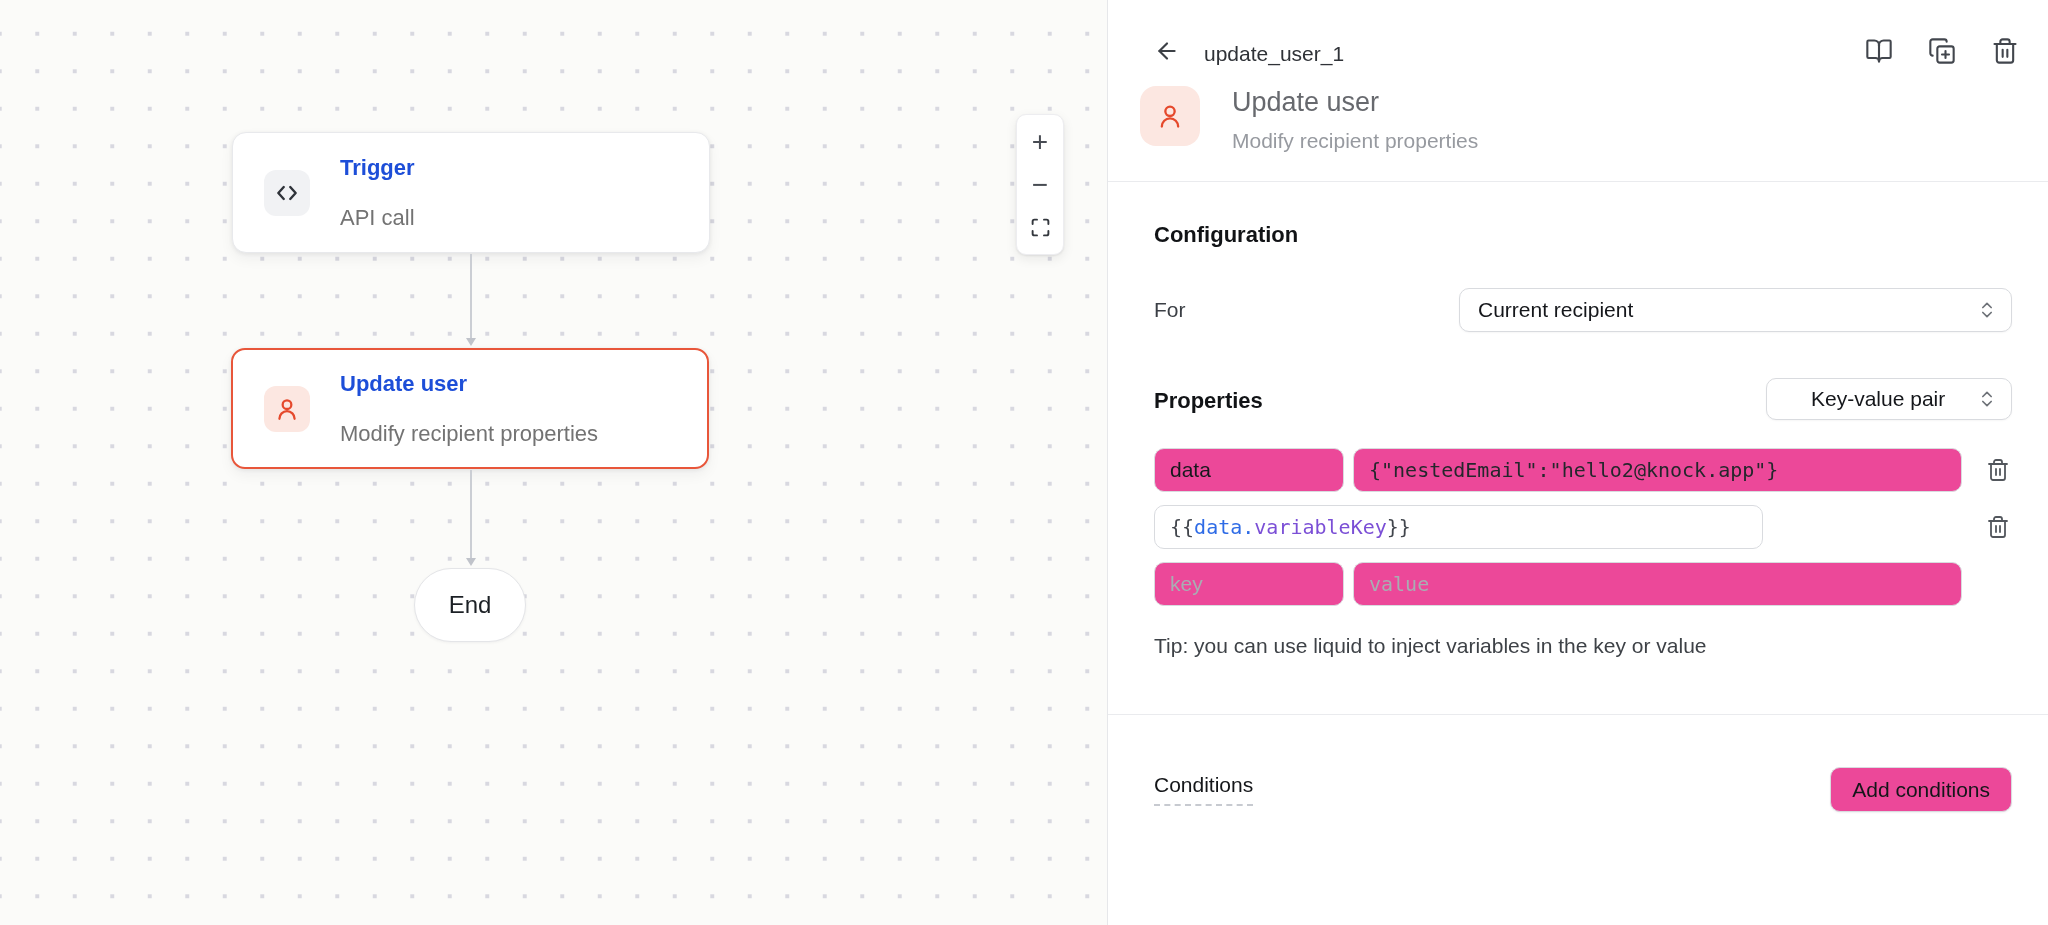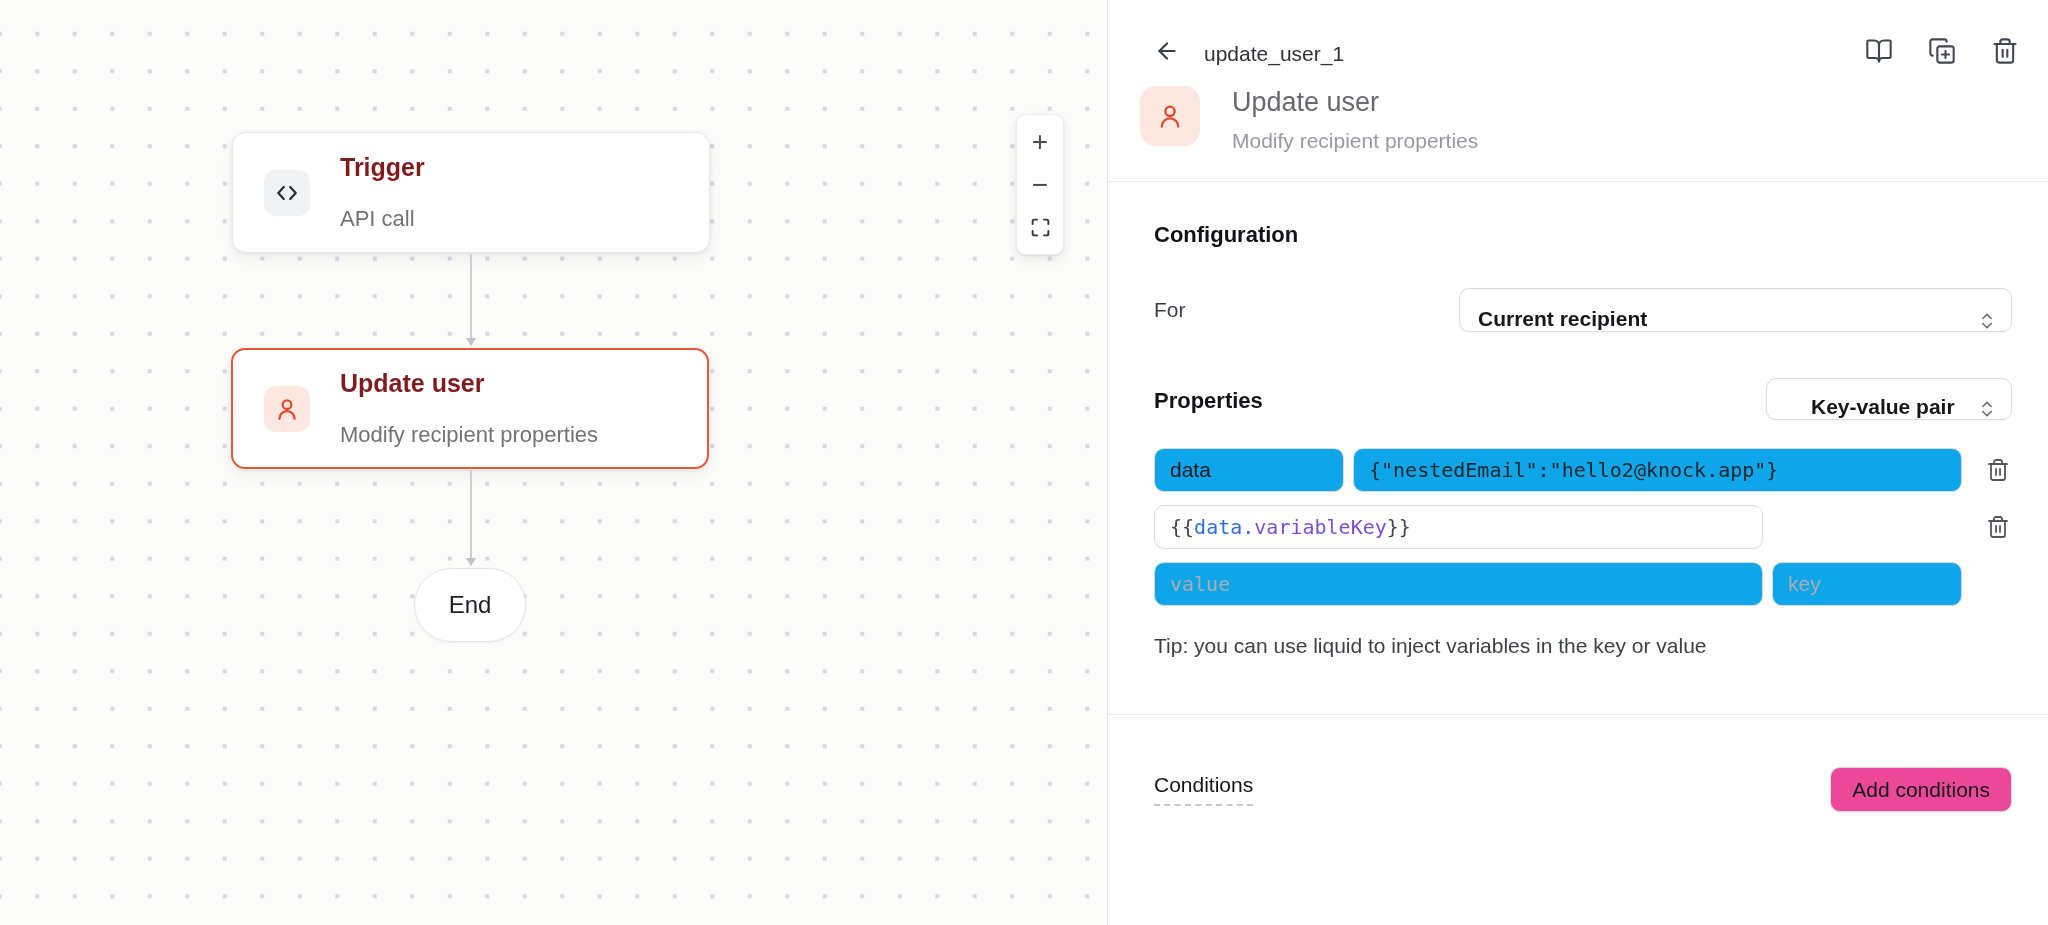--- a/index.html
+++ b/index.html
@@ -15,21 +15,21 @@
     border-right:1px solid #e6e7ea; flex-shrink:0; }
   .node { position:absolute; width:478px; height:121px; background:#fff;
     border:1px solid #e8e9ec; border-radius:14px;
     box-shadow:0 1px 4px rgba(25,28,35,.07), 0 6px 14px rgba(25,28,35,.05);
     display:flex; align-items:center; gap:30px; padding-left:31px; cursor:pointer; }
   .node.selected { border:2px solid #e8563a; }
   .icon-box { width:46px; height:46px; border-radius:12px;
     display:flex; align-items:center; justify-content:center; flex-shrink:0; }
   .icon-box.gray { background:#f1f2f4; }
   .icon-box.pink { background:#fce7e1; }
-  .node-title { font-size:25px; font-weight:600; color:#7f1d1d; }
+  .node-title { font-size:22px; font-weight:600; color:#1d4ed8; }
   .node-sub { font-size:22px; color:#737373; margin-top:24px; }
   .end-pill { position:absolute; left:414px; top:568px; width:112px; height:74px;
     background:#fff; border:1px solid #e4e5e8; border-radius:40px;
     box-shadow:0 1px 3px rgba(25,28,35,.05);
     display:flex; align-items:center; justify-content:center;
     font-size:24px; font-weight:500; color:#1c2025; cursor:pointer; }
   .connector { position:absolute; left:470px; width:2px; background:#cbced4; }
   .connector::after { content:""; position:absolute; left:-4px; bottom:-8px;
     border-left:5px solid transparent; border-right:5px solid transparent;
     border-top:8px solid #c0c3ca; }
@@ -59,30 +59,30 @@
     display:flex; align-items:center; justify-content:center; flex-shrink:0; }
   .nh-title { font-size:27px; color:#67696e; margin-top:1px; }
   .nh-sub { font-size:21px; color:#979aa0; margin-top:11px; }
   .divider { height:1px; background:#eaebee; width:100%; flex-shrink:0; }
 
   .config { padding:0 36px 0 46px; }
   .section-heading { margin-top:40px; font-size:22px; font-weight:600; color:#111316; }
   .for-row { margin-top:40px; display:flex; align-items:center; }
   .for-label { width:305px; font-size:21px; color:#3b3f45; }
   .select { height:44px; background:#fff; border:1px solid #d9dbdf; border-radius:10px;
-    display:flex; align-items:flex-end; padding:0 14px 0 18px; cursor:pointer;
-    box-shadow:0 1px 2px rgba(20,23,30,.04);font-weight:bold; }
+    display:flex; align-items:center; padding:0 14px 0 18px; cursor:pointer;
+    box-shadow:0 1px 2px rgba(20,23,30,.04); }
   .select .sel-label { flex:1; font-size:21px; color:#15171b; }
   .for-row .select { flex:1; }
   .props-row { margin-top:46px; display:flex; align-items:center; justify-content:space-between; }
   .props-row .select { width:246px; height:42px;padding-left:44px; }
   .kv-rows { margin-top:28px; display:flex; flex-direction:column; gap:13px; }
   .kv-row { display:flex; align-items:center; gap:9px; height:44px; }
   .txt-input { height:44px; border:1px solid #d9dbdf; border-radius:10px;
-    background:#0ea5e9; padding:0 15px; font-size:21px; color:#17191d; outline:none; }
+    background:#ec4899; padding:0 15px; font-size:21px; color:#17191d; outline:none; }
   .txt-input::placeholder { color:#a9adb3; }
   .kv-key { width:190px; font-family:"Liberation Sans", sans-serif; }
   .kv-value { width:609px; }
   .mono { font-family:"DejaVu Sans Mono", monospace; font-size:20px; color:#24272c; }
   .mono::placeholder { color:#a9adb3; }
   .code-box { width:609px; height:44px; border:1px solid #d9dbdf; border-radius:10px;
     background:#fff; padding:0 15px; display:flex; align-items:center;
     font-family:"DejaVu Sans Mono", monospace; font-size:20px; color:#41454c;
     cursor:text; white-space:pre; }
   .tok-blue { color:#2e6be6; }
@@ -275,22 +275,22 @@
                   <path d="M19 6v14a2 2 0 0 1-2 2H7a2 2 0 0 1-2-2V6"></path>
                 <path d="M8 6V4a2 2 0 0 1 2-2h4a2 2 0 0 1 2 2v2"></path>
                 <line x1="10" y1="11" x2="10" y2="17"></line>
                   <line x1="14" y1="11" x2="14" y2="17"></line>
               </svg>
             </span>
           </button>
         </div>
 
         <div class="kv-row">
+          <input class="txt-input kv-key" type="text" placeholder="key" style="">
           <input class="txt-input kv-value mono" type="text" placeholder="value" style="">
-          <input class="txt-input kv-key" type="text" placeholder="key" style="">
         </div>
 
       </div>
 
       <div class="tip">Tip: you can use liquid to inject variables in the key or value</div>
     </div>
 
     <div class="divider divider-2"></div>
 
     <div class="cond-row">

